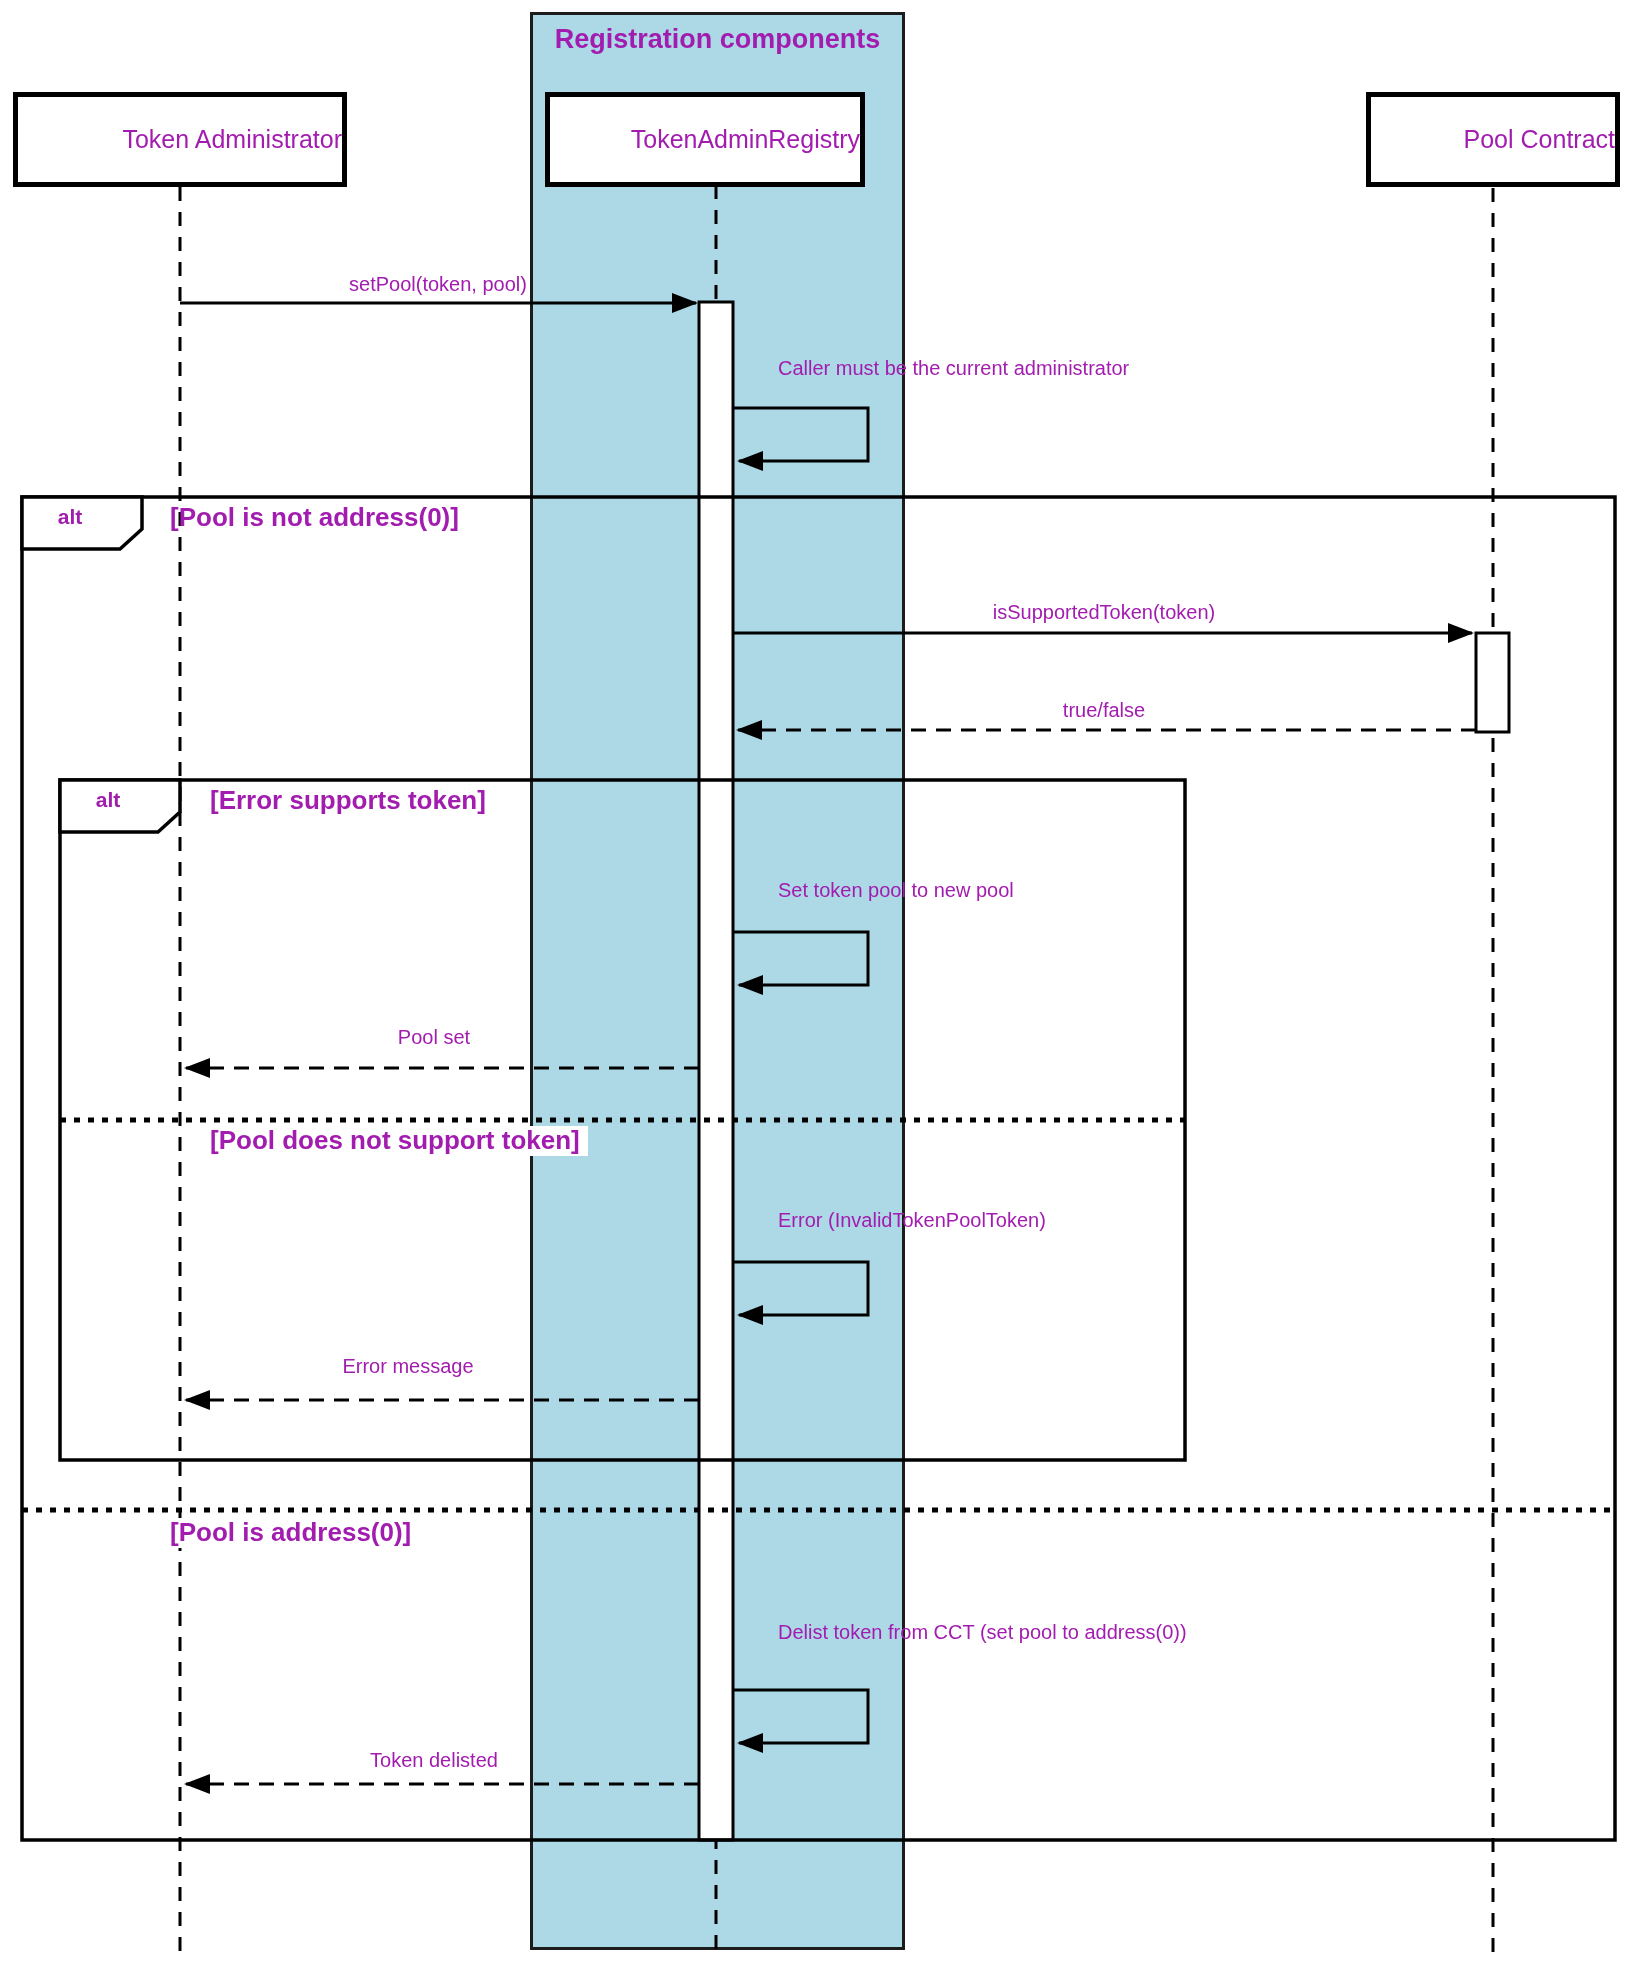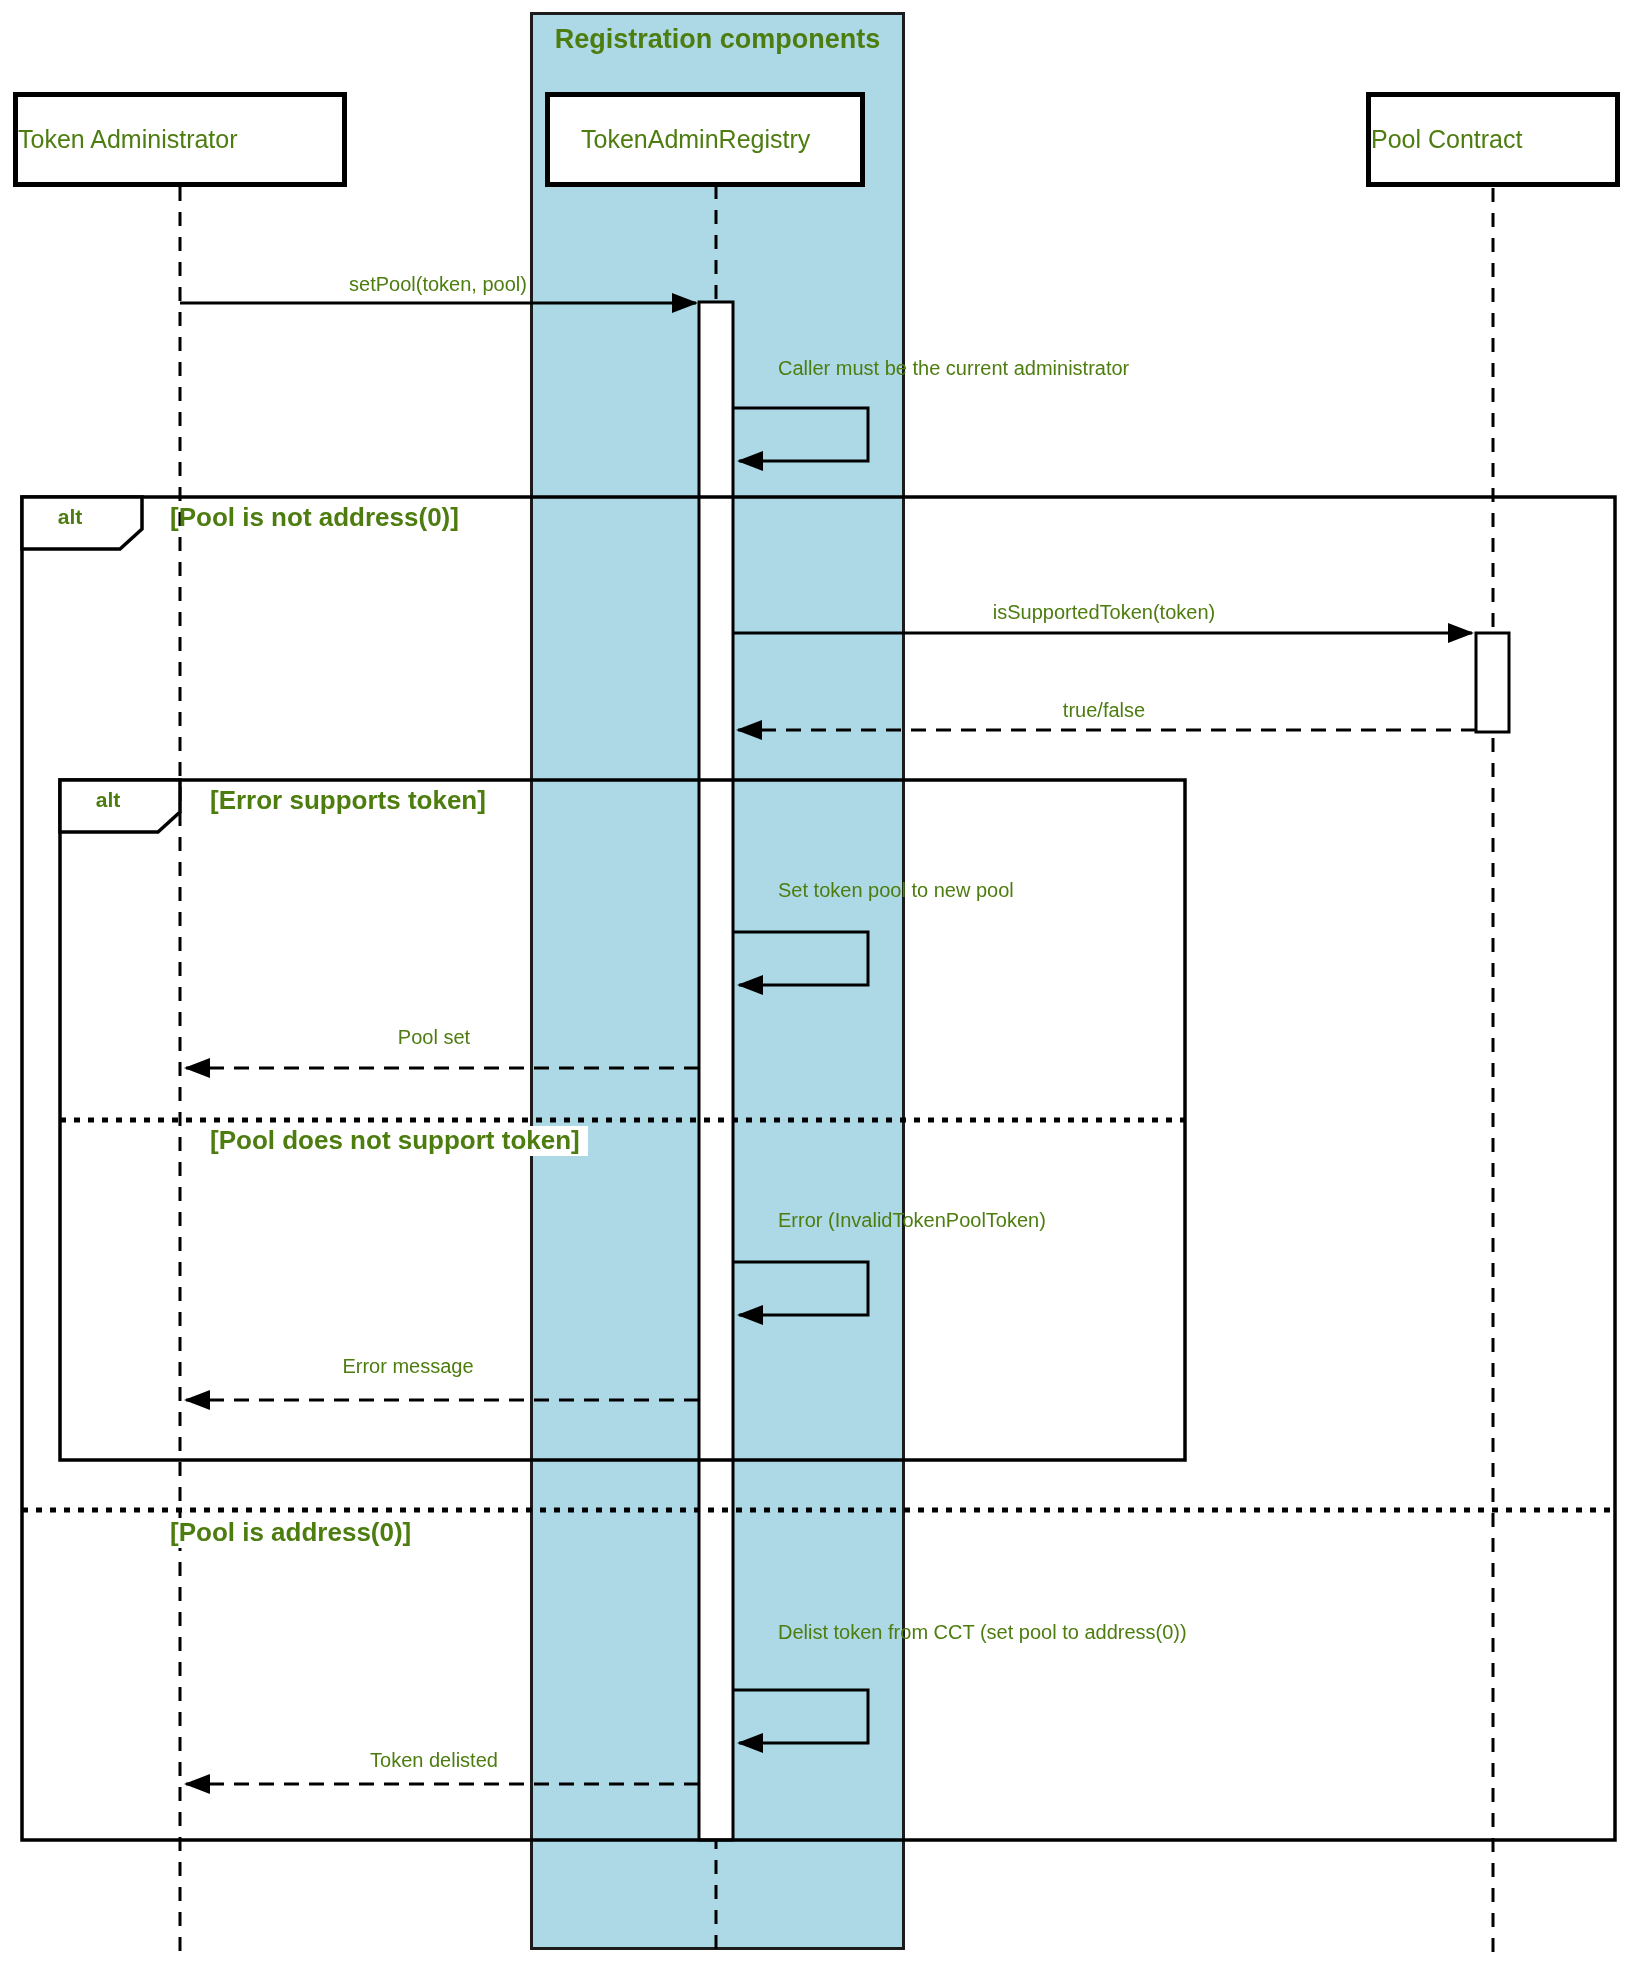--- a/index.html
+++ b/index.html
@@ -1,30 +1,30 @@
 <!DOCTYPE html>
 <html><head>
 <meta charset="utf-8">
 <style>
   html,body{margin:0;padding:0;background:#ffffff;}
   .canvas{
     position:relative;width:1630px;height:1962px;background:#ffffff;overflow:hidden;
-    font-family:"Liberation Sans", sans-serif;color:#4d7c0f;
+    font-family:"Liberation Sans", sans-serif;color:#a21caf;
   }
   .frame-bg{
     position:absolute;left:530px;top:12px;width:375px;height:1938px;
     background:#ADD8E6;border:3px solid #1c1c1c;box-sizing:border-box;
   }
   .frame-title{
     position:absolute;left:530px;top:24px;width:375px;text-align:center;
     font-size:27px;font-weight:bold;
   }
   .participant{
     position:absolute;height:95px;background:#ffffff;border:5px solid #000;
-    box-sizing:border-box;display:flex;align-items:center;justify-content:flex-start;
+    box-sizing:border-box;display:flex;align-items:center;justify-content:flex-end;
     font-size:25px;
   }
   .p-admin{left:13px;top:92px;width:334px;}
   .p-registry{left:545px;top:92px;width:320px;padding-left:31px;}
   .p-pool{left:1366px;top:92px;width:254px;}
   svg.overlay{position:absolute;left:0;top:0;}
   .msg{
     position:absolute;font-size:20px;white-space:nowrap;line-height:28px;
   }
   .msg.center{transform:translateX(-50%);}

